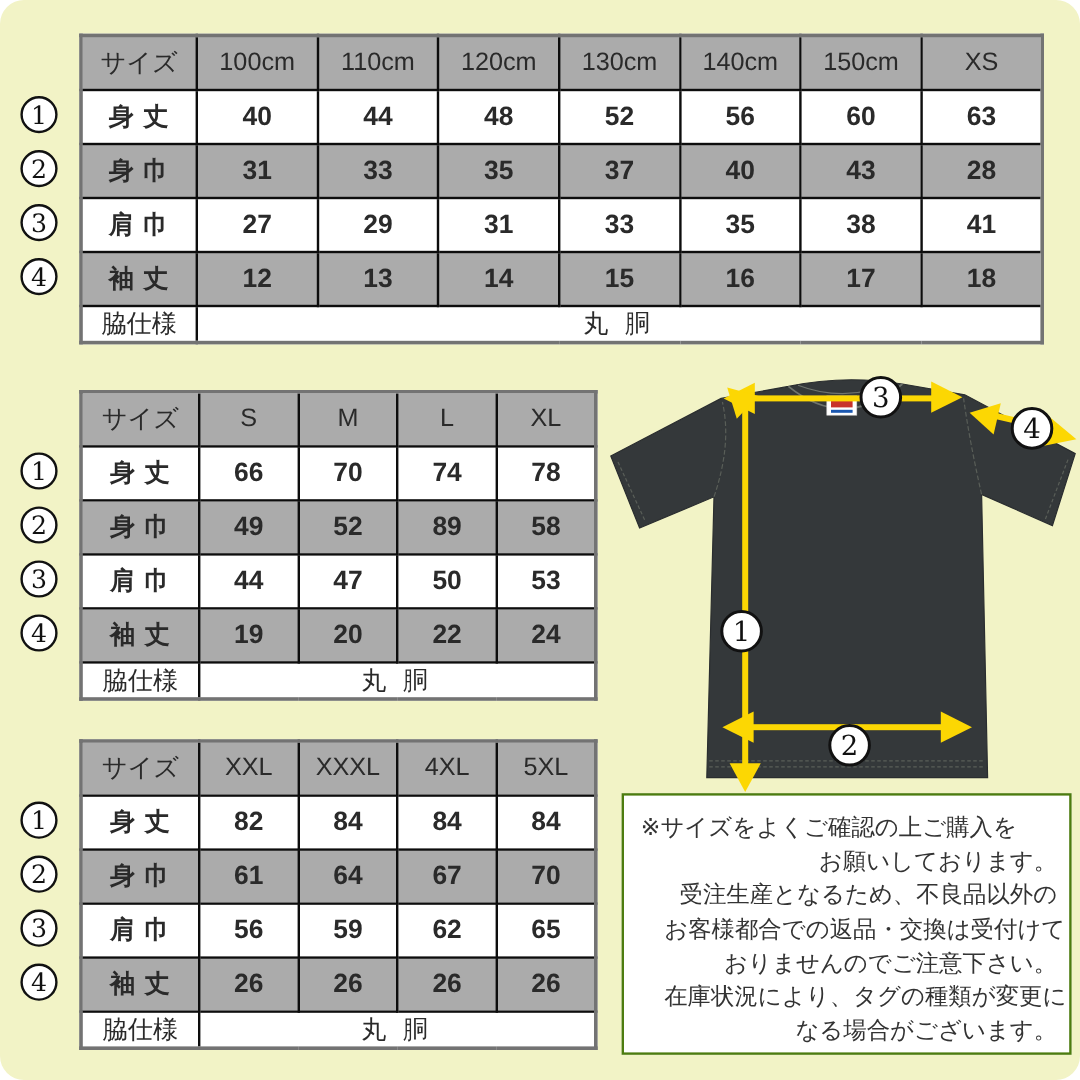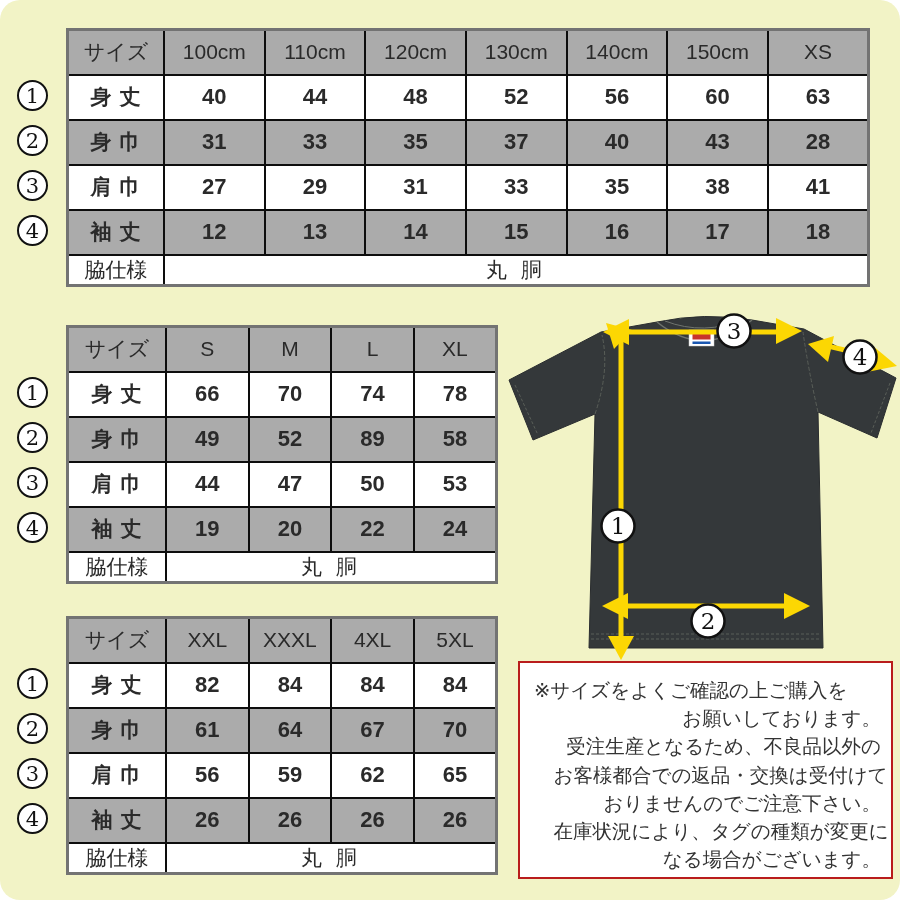--- a/index.html
+++ b/index.html
@@ -35,21 +35,21 @@
   .circle-marker{
     position:absolute;left:-49px;width:31px;height:31px;
     border:2.5px solid #111;border-radius:50%;background:#fff;
     display:flex;align-items:center;justify-content:center;
     font-family:"DejaVu Serif","Liberation Serif",serif;
     font-size:21px;color:#111;box-sizing:border-box;
   }
   
   .notice{
     position:absolute;left:518px;top:661px;width:375px;height:218px;
-    background:#ffffff;border:2px solid #b91c1c;box-sizing:border-box;
+    background:#ffffff;border:2px solid #4d7c0f;box-sizing:border-box;
     padding:13px 10px 10px 14px;
     font-size:19.5px;line-height:28.2px;color:#333;white-space:nowrap;
   }
   .notice .line.indent{padding-left:1em;text-align:right;}
   
   .tshirt-wrap{position:absolute;left:505px;top:308px;width:395px;height:354px;}
   .dg-circle-text{
     font-family:"DejaVu Serif","Liberation Serif",serif;
     font-size:23px;fill:#111;
   }

